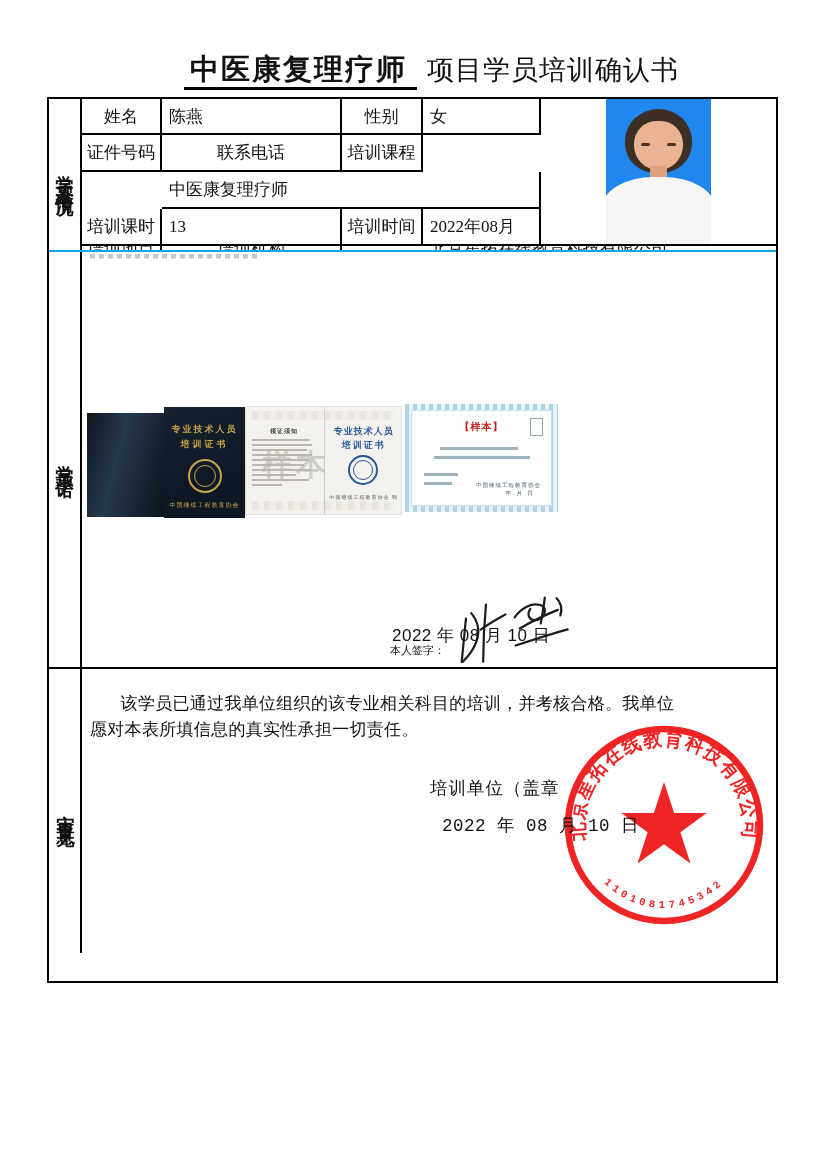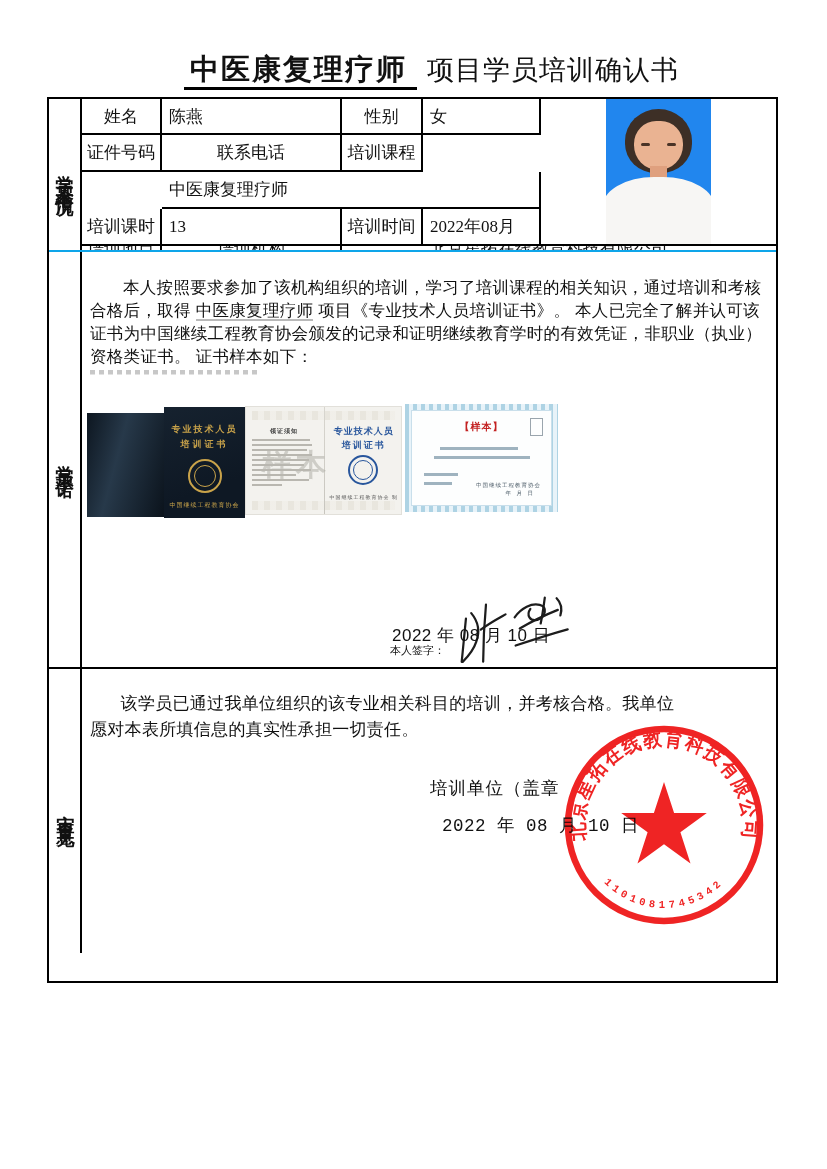--- a/index.html
+++ b/index.html
@@ -159,21 +159,20 @@
           <div class="c val no-b no-r span-org">北京星拓在线教育科技有限公司</div>
         </div>
       </div>
     </div>
 
     <div class="sec sec-commit">
       <div class="sec-label">
         <span class="vtext">学员承诺</span>
       </div>
       <div class="sec-body">
-        <p class="commit-para"><span>本人按照要求参加了该机构组织的培训，学习了培训课程的相关知识，通过培训和考核合格后，取得 </span><span class="u-gray">中医康复理疗师</span><span> 项目《专业技术人员培训证书》。 本人已完全了解并认可该证书为中国继续工程教育协会颁发的记录和证明继续教育学时的有效凭证，非职业（执业）资格类证书。 证书样本如下：</span></p>
         <div class="remnant"></div>
 
         <div class="cert-strip">
           <div class="panel p1"></div>
           <div class="panel p2">
             <div class="t1">专业技术人员</div>
             <div class="t2">培训证书</div>
             <div class="seal"></div>
             <div class="foot">中国继续工程教育协会</div>
           </div>

